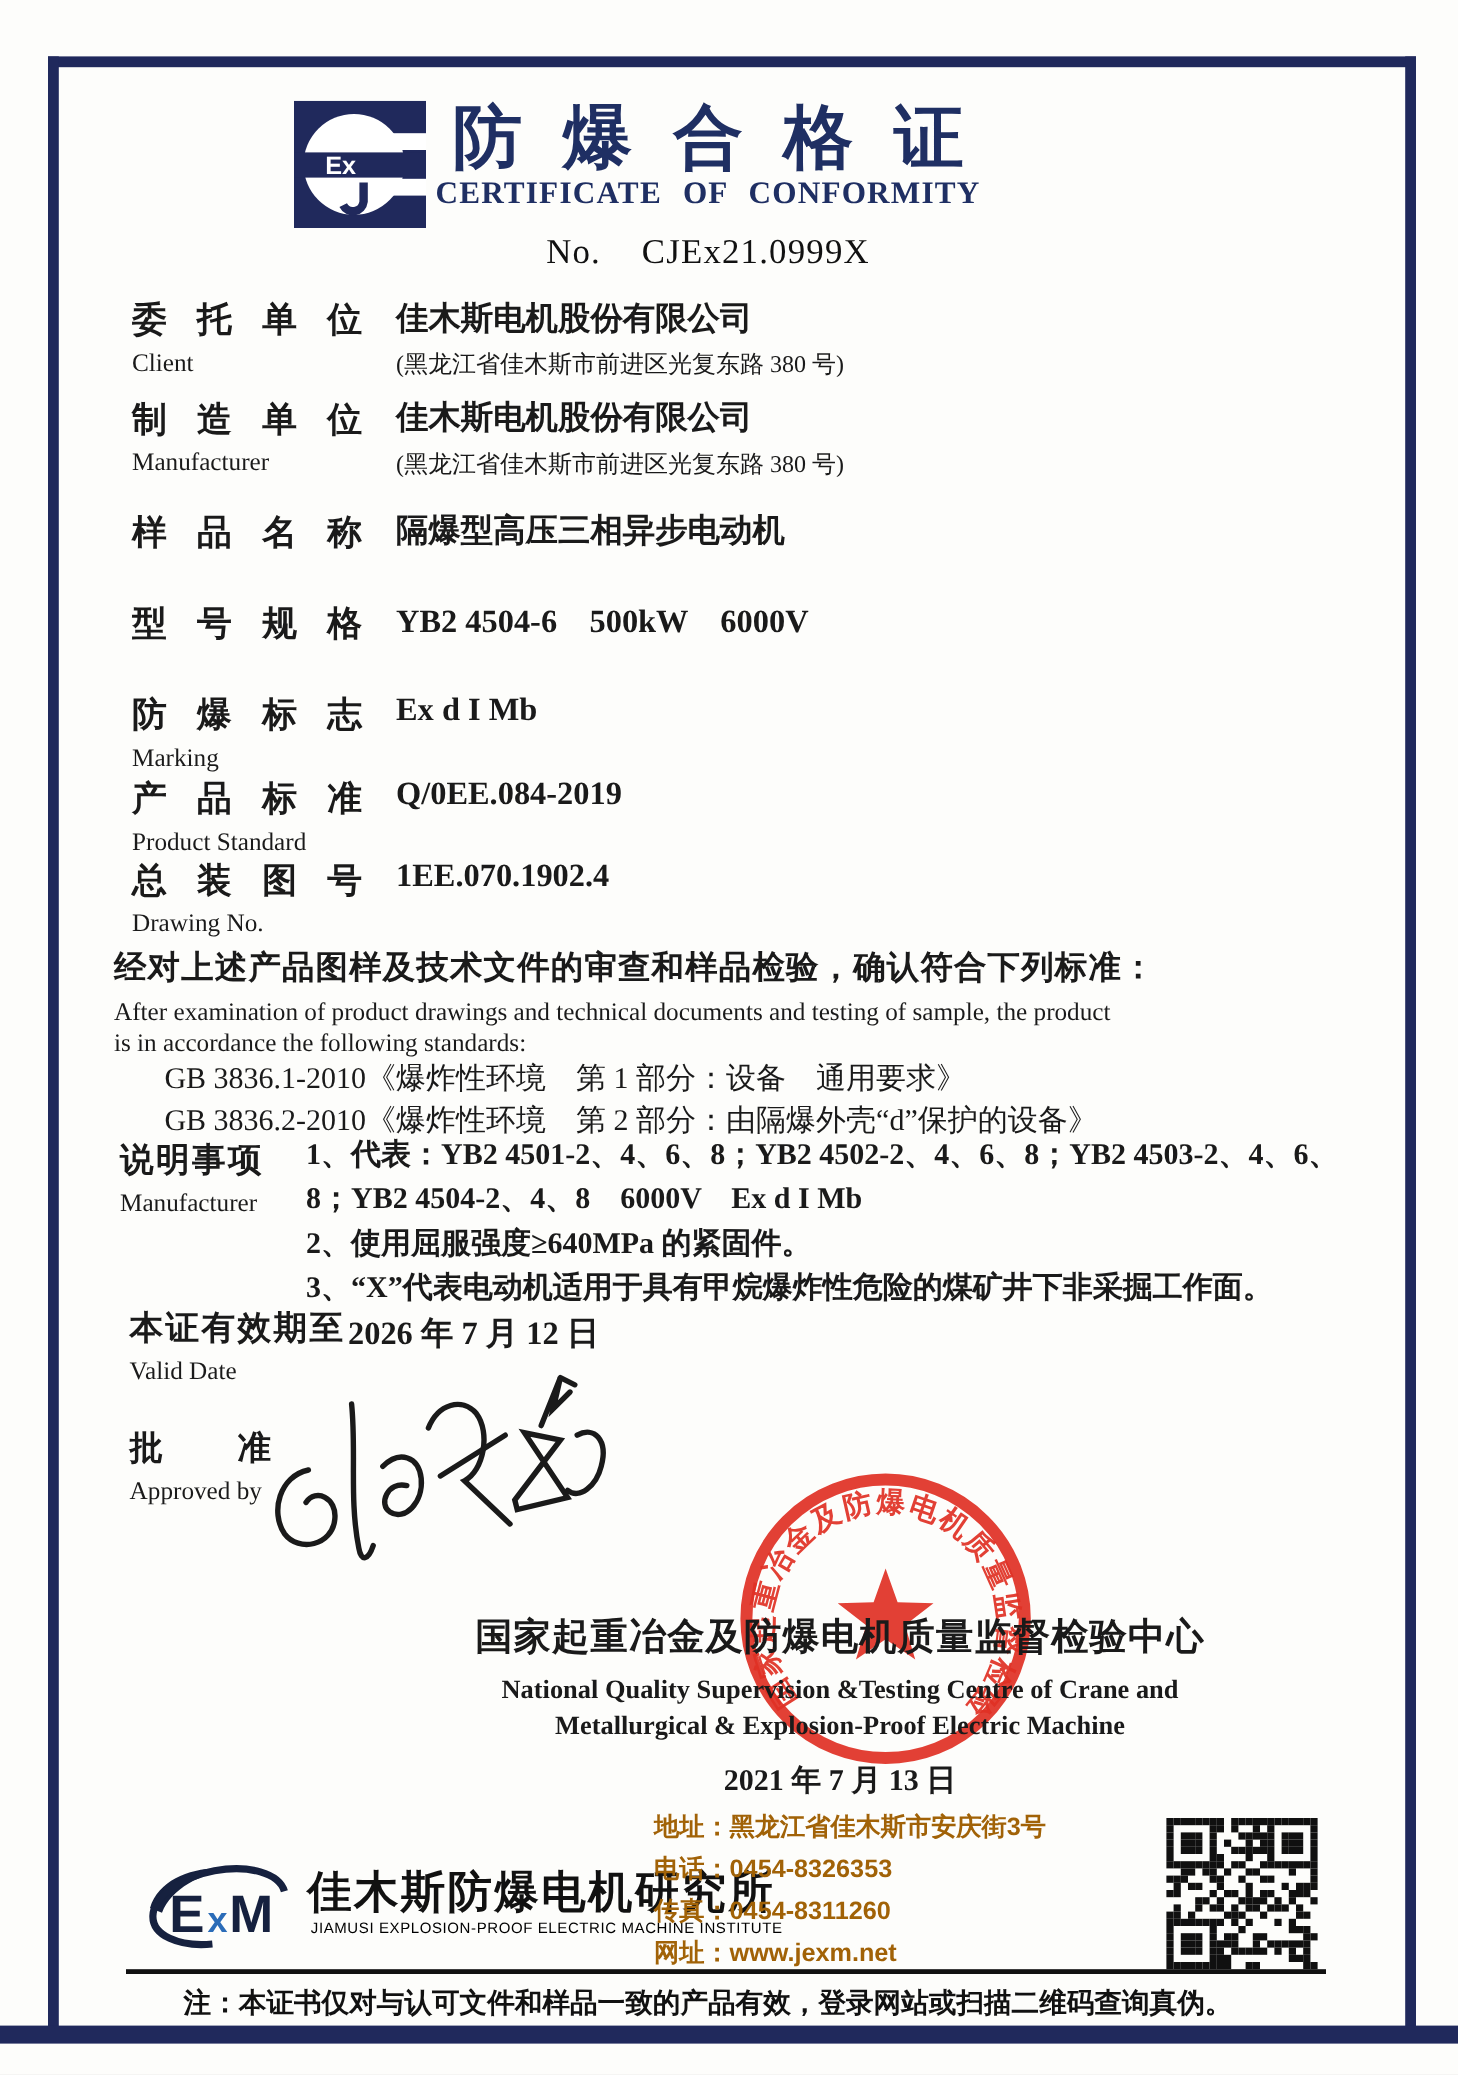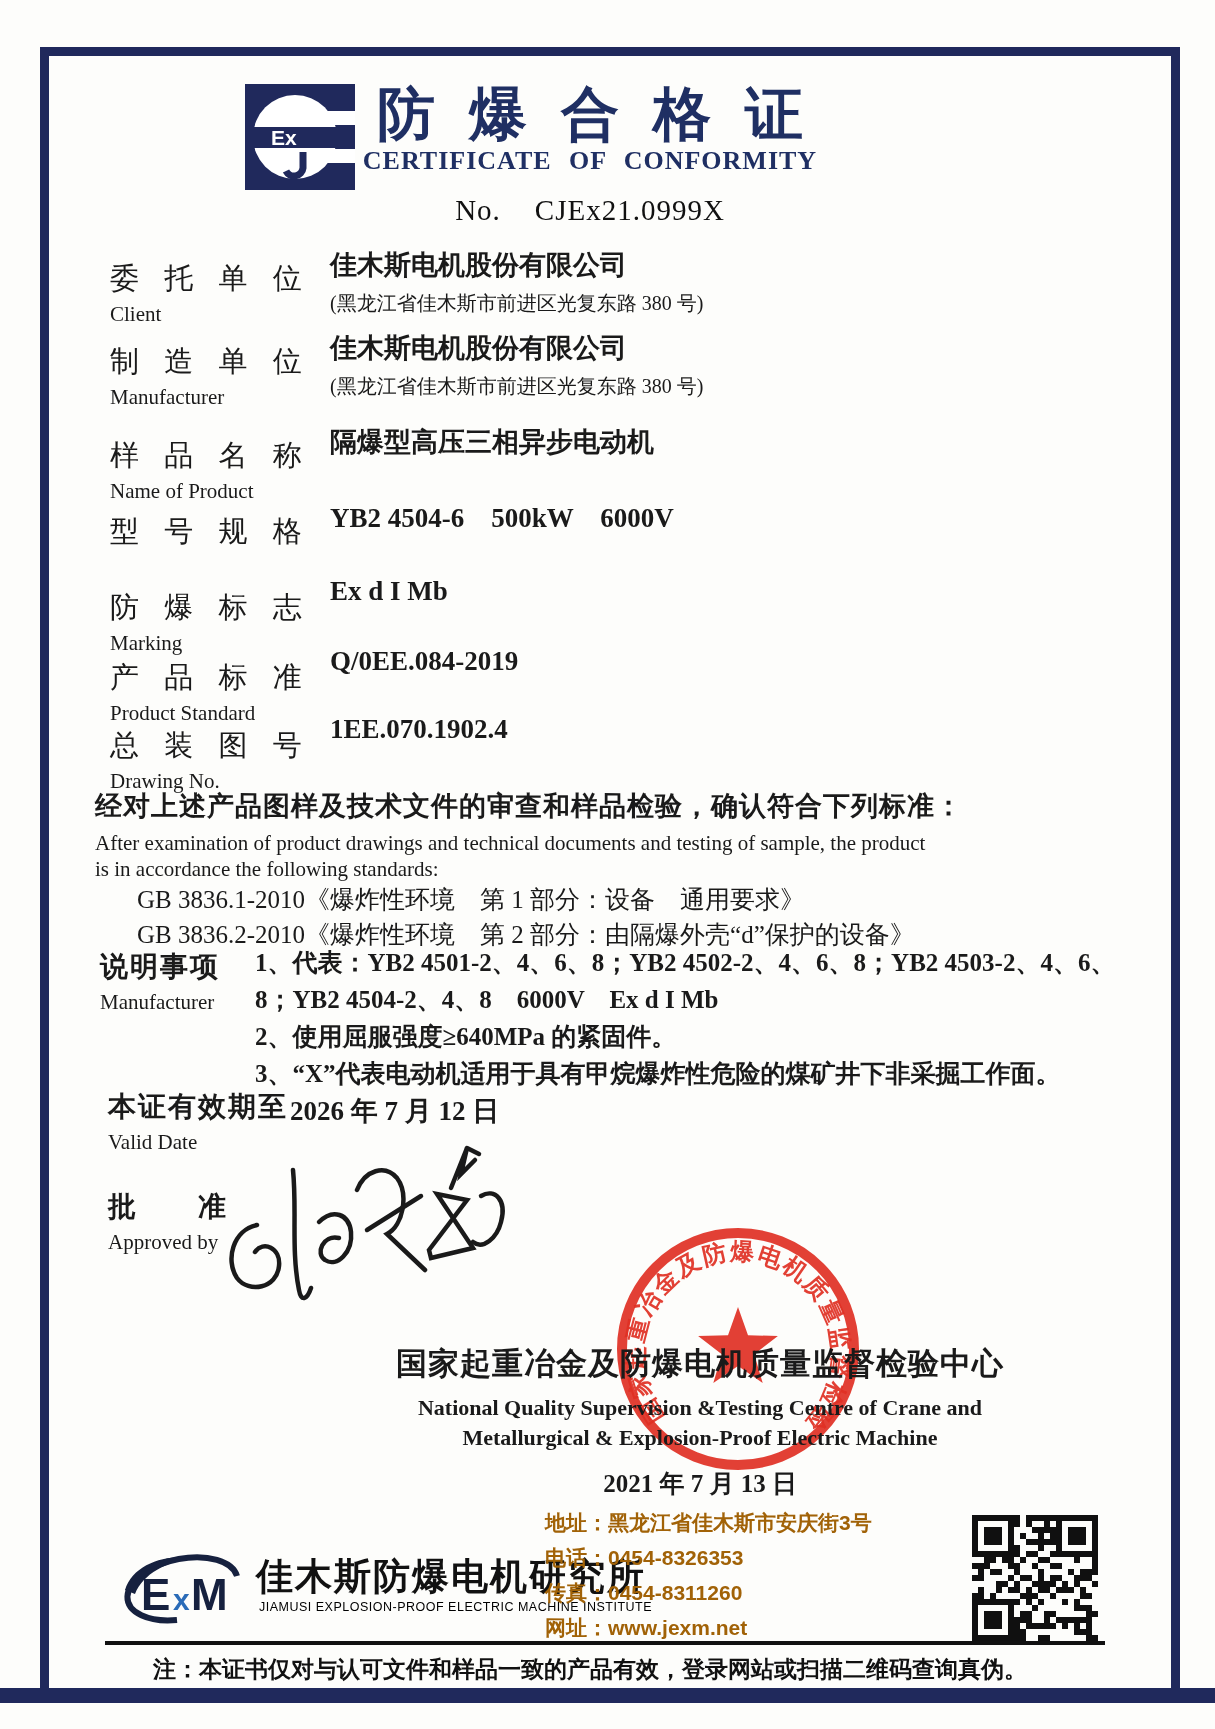--- a/index.html
+++ b/index.html
@@ -16,21 +16,21 @@
   .abs{position:absolute;}
   .center-line{position:absolute;left:20px;width:1140px;text-align:center;}
 
   
   .title-zh{font-size:58px;font-weight:bold;color:#1f2f63;letter-spacing:34px;text-indent:34px;}
   .title-en{font-size:26px;font-weight:bold;color:#1f2f63;letter-spacing:1px;word-spacing:10px;}
   .cert-no{font-size:29px;letter-spacing:1px;color:#111;}
   .cert-no .gap{display:inline-block;width:34px;}
 
   
-  .field-label-zh{font-size:29px;font-weight:normal;letter-spacing:9px;white-space:nowrap;margin-top:12px;}
+  .field-label-zh{font-size:29px;font-weight:bold;letter-spacing:9px;white-space:nowrap;}
   .field-label-en{font-size:21px;margin-top:3px;white-space:nowrap;}
   .field-value{font-size:27px;font-weight:600;white-space:nowrap;}
   .field-sub{font-size:20px;margin-top:7px;white-space:nowrap;}
   .frow{position:absolute;left:110px;width:1000px;}
   .fval{position:absolute;left:220px;top:0;}
 
   
   .stmt-zh{font-size:27px;font-weight:bold;letter-spacing:1px;}
   .stmt-en{font-size:21px;line-height:26px;}
   .std-line{font-size:25px;line-height:35px;padding-left:42px;white-space:nowrap;}
@@ -93,21 +93,20 @@
   <div class="frow" style="top:330px;">
     <div class="field-label-zh">制 造 单 位</div>
     <div class="field-label-en">Manufacturer</div>
     <div class="fval">
       <div class="field-value">佳木斯电机股份有限公司</div>
       <div class="field-sub">(黑龙江省佳木斯市前进区光复东路 380 号)</div>
     </div>
   </div>
   <div class="frow" style="top:424px;">
     <div class="field-label-zh">样 品 名 称</div>
-    <div class="field-label-en">Name of Product</div>
     <div class="fval">
       <div class="field-value">隔爆型高压三相异步电动机</div>
     </div>
   </div>
   <div class="frow" style="top:500px;">
     <div class="field-label-zh">型 号 规 格</div>
     <div class="fval">
       <div class="field-value">YB2 4504-6　500kW　6000V</div>
     </div>
   </div>

